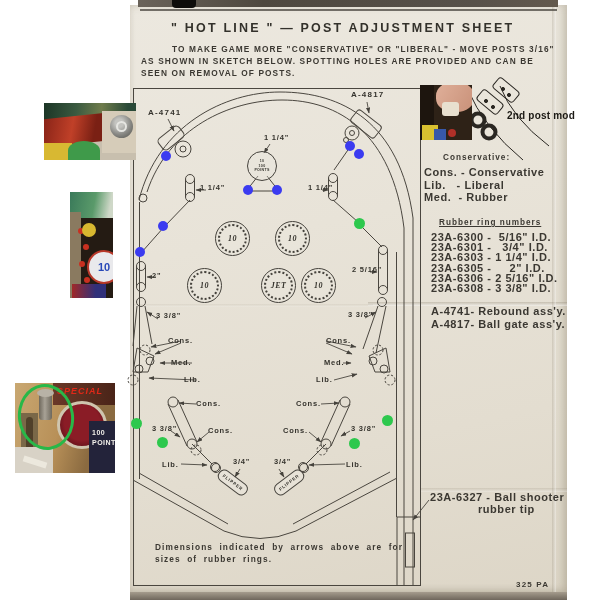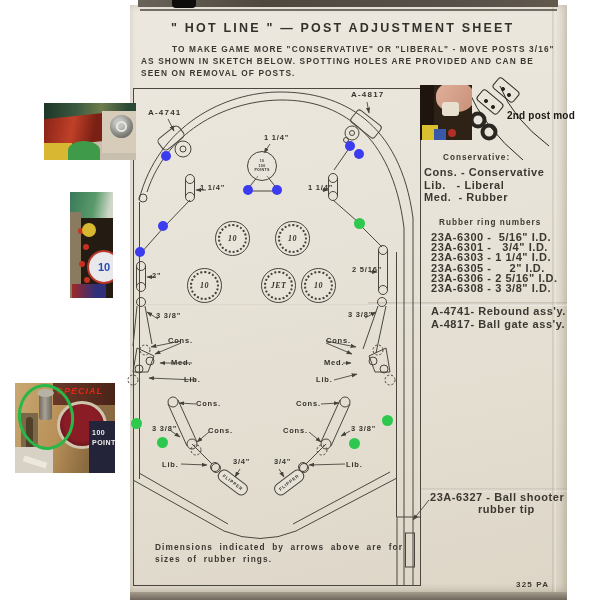--- a/index.html
+++ b/index.html
@@ -33,21 +33,21 @@
   .hline{font-size:8.3px;font-weight:600;letter-spacing:1.1px;color:#3b3832;white-space:nowrap;}
   #h-line1{left:172px;top:44px;}
   #h-line2{left:141px;top:56px;}
   #h-line3{left:141px;top:68px;text-align:right;}
 
   
   .note-title{font-size:8.2px;font-weight:700;letter-spacing:1px;color:#3b3832;white-space:pre;}
   .note-line{font-size:11px;font-weight:700;letter-spacing:.55px;color:#3b3832;white-space:pre;}
   #abbr-title{left:443px;top:153px;}
   #abbr-list{left:424px;top:166px;line-height:12.6px;}
-  #ring-title{left:439px;top:218px;}
+  #ring-title{left:439px;top:218px;text-decoration:underline;}
   #ring-list{left:431px;top:232px;line-height:10.2px;}
   #assy-list{left:431px;top:305px;line-height:12.6px;}
   #shooter-note1{left:430px;top:491px;}
   #shooter-note2{left:478px;top:503px;}
   #form-number{left:516px;top:580px;font-size:8px;font-weight:700;letter-spacing:1.2px;color:#3b3832;}
   #post-mod-label{left:507px;top:110px;font-size:10px;font-weight:800;color:#1b1914;letter-spacing:.2px;}
 
   
   .fline{font-size:8.3px;font-weight:600;letter-spacing:1.1px;word-spacing:3px;color:#3b3832;white-space:nowrap;margin-left:12px;}
   #f-line1{left:143px;top:542px;}

